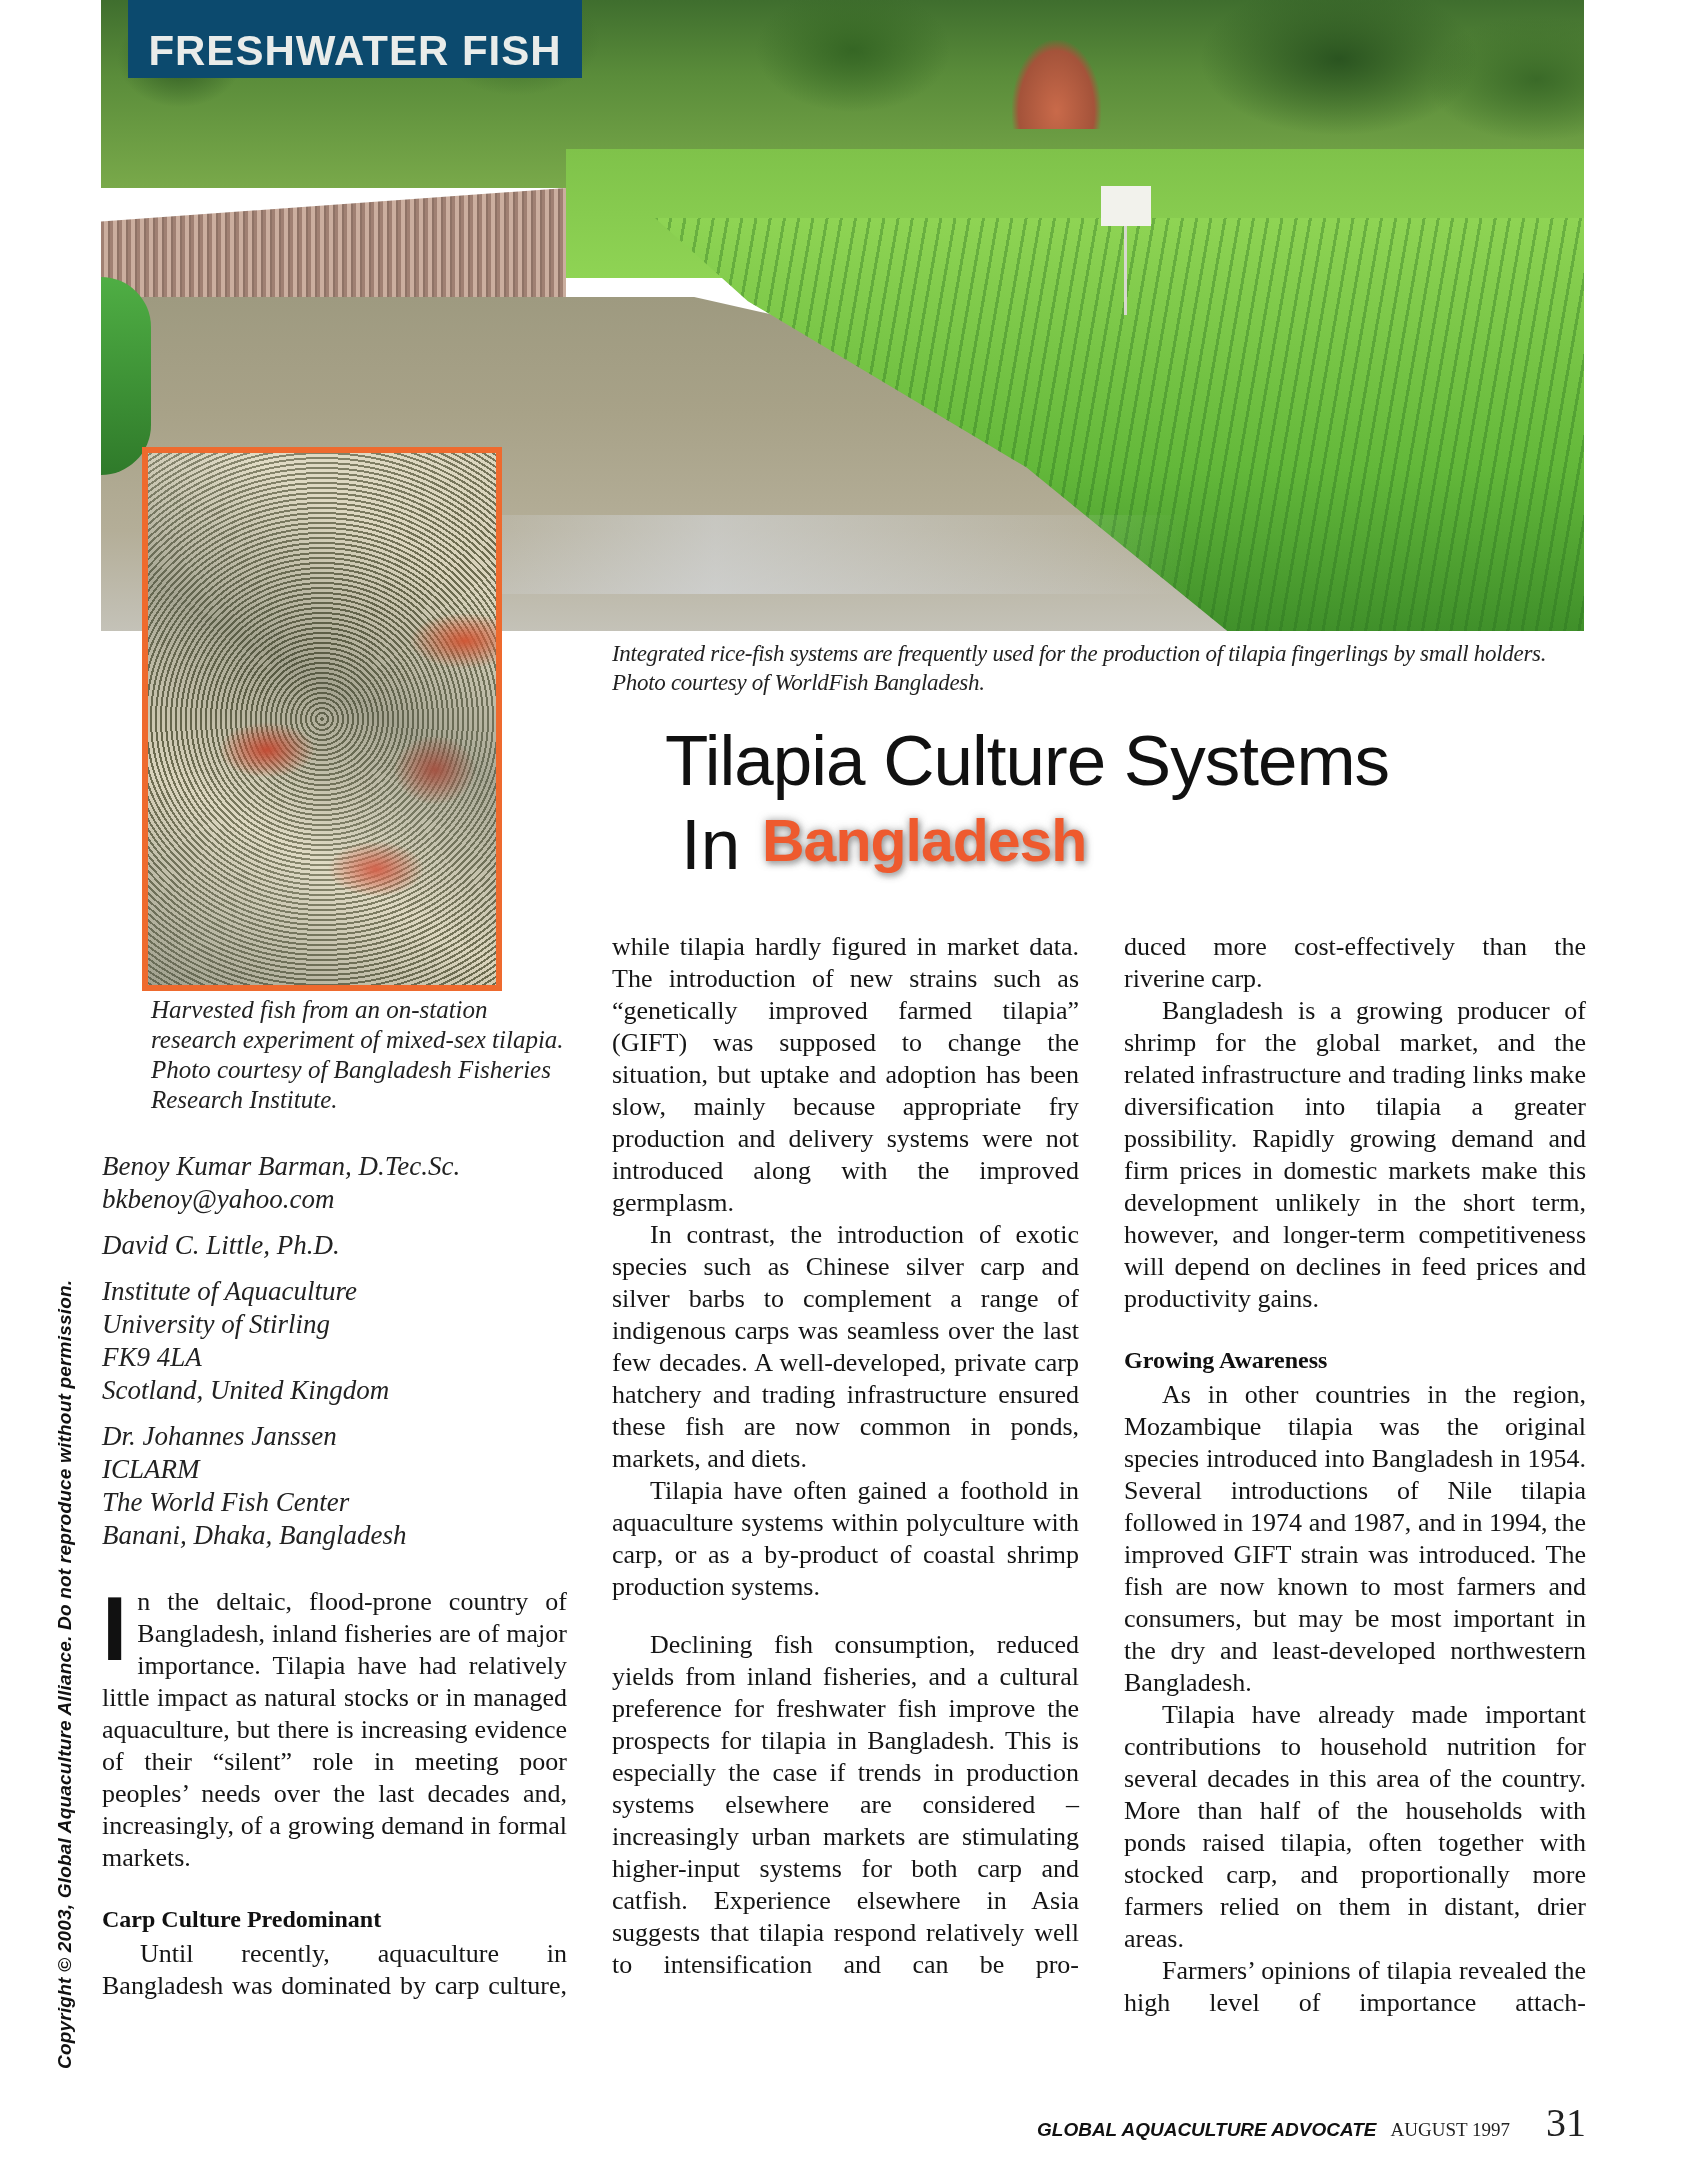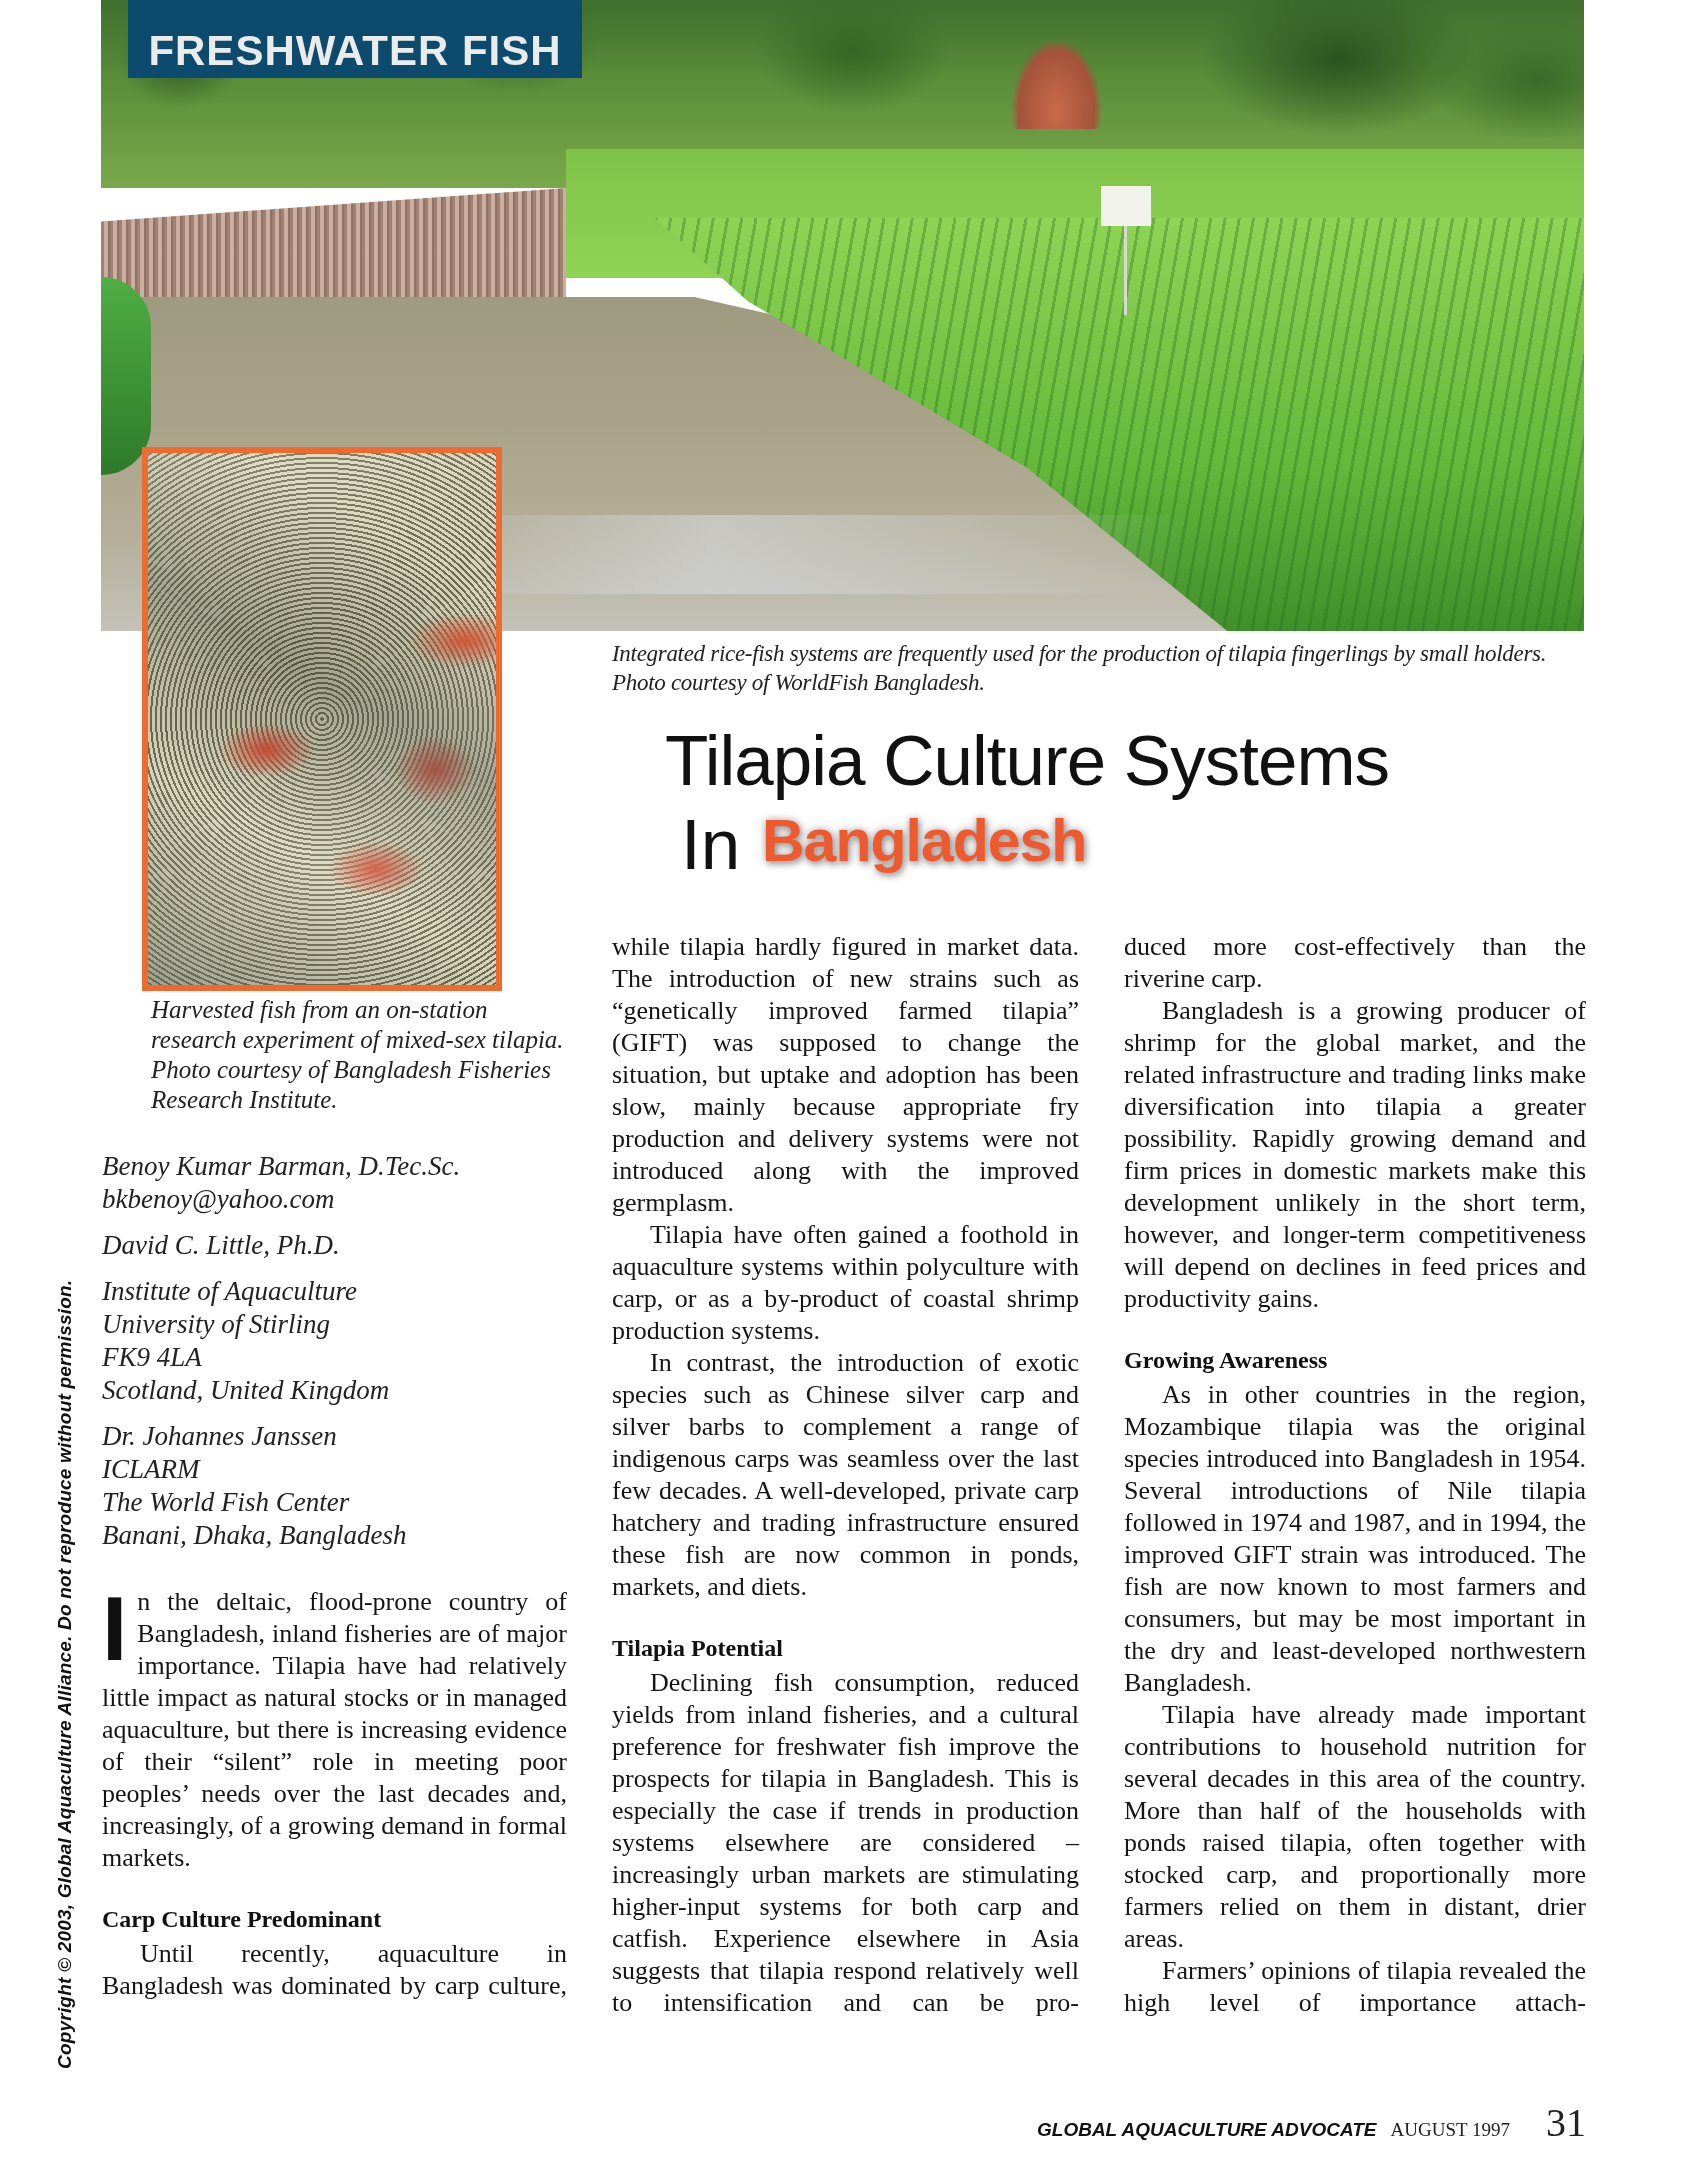--- a/index.html
+++ b/index.html
@@ -168,24 +168,23 @@
 
 <div class="col col1">
   <p class="noindent"><span class="dropcap">I</span><span>n the deltaic, flood-prone country of Bangladesh, inland fisheries are of major importance. Tilapia have had relatively little impact as natural stocks or in managed aquaculture, but there is increasing evidence of their “silent” role in meeting poor peoples’ needs over the last decades and, increasingly, of a growing demand in formal markets.</span></p>
   <div class="gap"></div>
   <h2>Carp Culture Predominant</h2>
   <p style="text-align-last:justify;">Until recently, aquaculture in Bangladesh was dominated by carp culture,</p>
 </div>
 
 <div class="col col2">
   <p class="noindent">while tilapia hardly figured in market data. The introduction of new strains such as “genetically improved farmed tilapia” (GIFT) was supposed to change the situation, but uptake and adoption has been slow, mainly because appropriate fry production and delivery systems were not introduced along with the improved germplasm.</p>
+  <p>In contrast, the introduction of exotic species such as Chinese silver carp and silver barbs to complement a range of indigenous carps was seamless over the last few decades. A well-developed, private carp hatchery and trading infrastructure ensured these fish are now common in ponds, markets, and diets.</p>
   <p>Tilapia have often gained a foothold in aquaculture systems within polyculture with carp, or as a by-product of coastal shrimp production systems.</p>
-  <p>In contrast, the introduction of exotic species such as Chinese silver carp and silver barbs to complement a range of indigenous carps was seamless over the last few decades. A well-developed, private carp hatchery and trading infrastructure ensured these fish are now common in ponds, markets, and diets.</p>
   <div class="gap"></div>
-  <h2>Tilapia Potential</h2>
   <p style="text-align-last:justify;">Declining fish consumption, reduced yields from inland fisheries, and a cultural preference for freshwater fish improve the prospects for tilapia in Bangladesh. This is especially the case if trends in production systems elsewhere are considered – increasingly urban markets are stimulating higher-input systems for both carp and catfish. Experience elsewhere in Asia suggests that tilapia respond relatively well to intensification and can be pro-</p>
 </div>
 
 <div class="col col3">
   <p class="noindent">duced more cost-effectively than the riverine carp.</p>
   <p>Bangladesh is a growing producer of shrimp for the global market, and the related infrastructure and trading links make diversification into tilapia a greater possibility. Rapidly growing demand and firm prices in domestic markets make this development unlikely in the short term, however, and longer-term competitiveness will depend on declines in feed prices and productivity gains.</p>
   <div class="gap"></div>
   <h2>Growing Awareness</h2>
   <p>As in other countries in the region, Mozambique tilapia was the original species introduced into Bangladesh in 1954. Several introductions of Nile tilapia followed in 1974 and 1987, and in 1994, the improved GIFT strain was introduced. The fish are now known to most farmers and consumers, but may be most important in the dry and least-developed northwestern Bangladesh.</p>
   <p>Tilapia have already made important contributions to household nutrition for several decades in this area of the country. More than half of the households with ponds raised tilapia, often together with stocked carp, and proportionally more farmers relied on them in distant, drier areas.</p>

